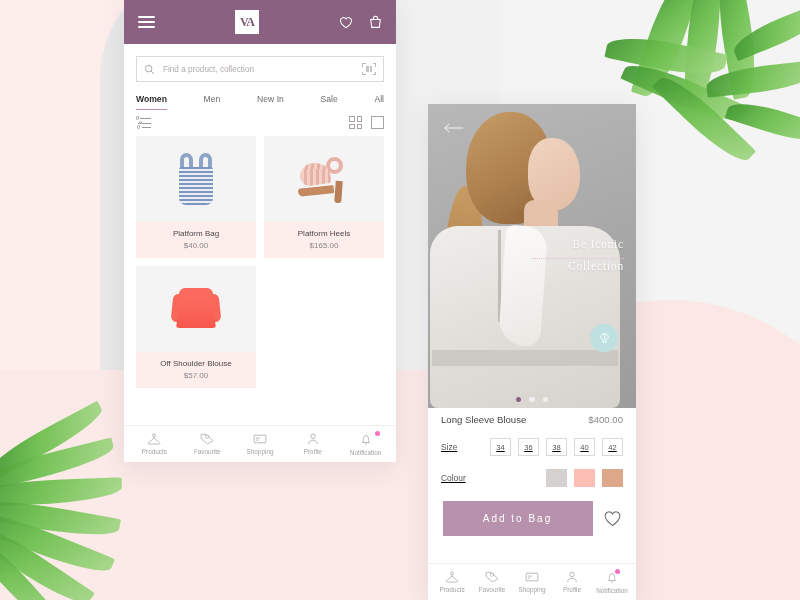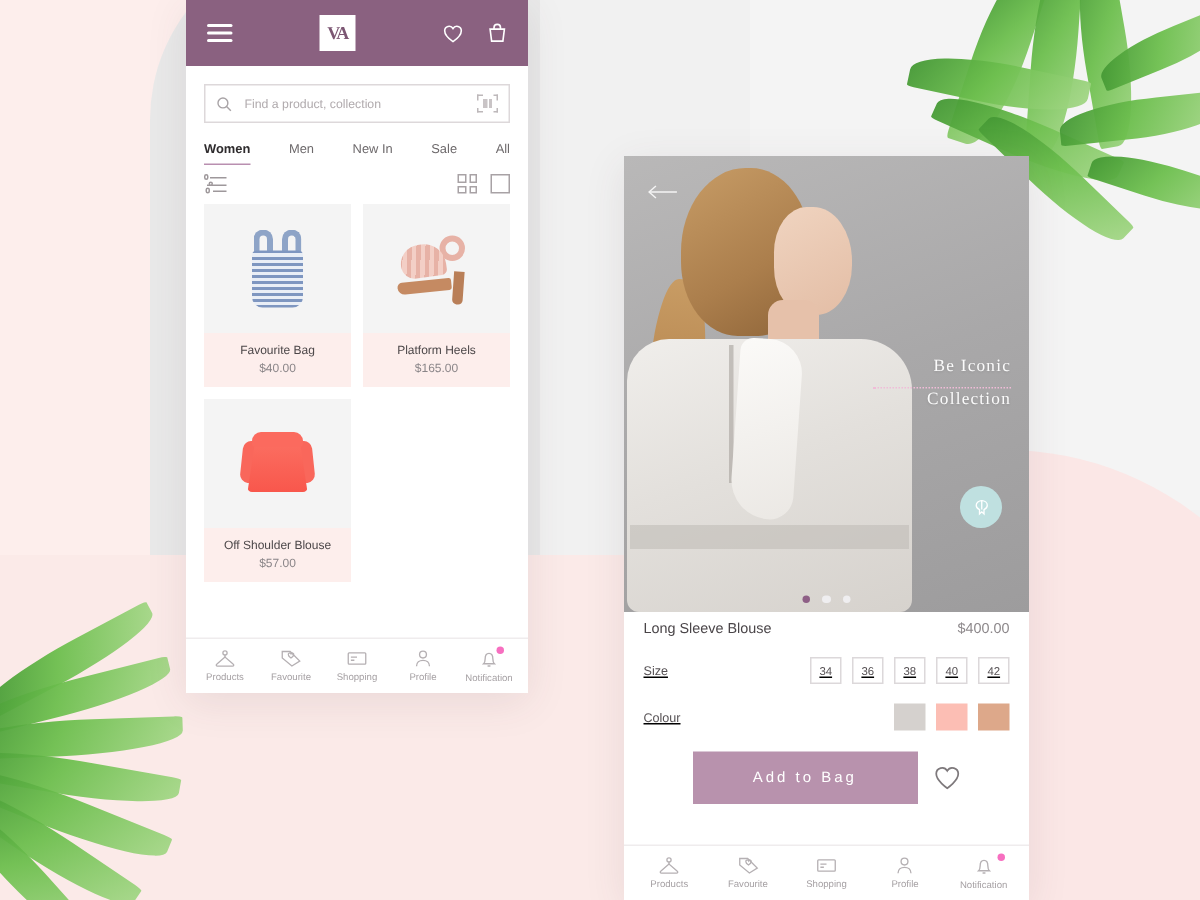--- a/index.html
+++ b/index.html
@@ -41,22 +41,22 @@
     position: absolute; border-radius: 60% 4% 60% 4%;
     background: linear-gradient(120deg,#3f9331 0%,#6dbf4e 45%,#a9d98c 100%);
     opacity: .95;
   }
 
   
   .phone {
     position: absolute; background: #ffffff; overflow: hidden;
     box-shadow: 0 6px 26px rgba(80,60,70,.10);
   }
-  #phone-list { left: 124px; top: 0px;   width: 228px; height: 462px; }
-  #phone-detail{ left: 416px; top: 104px; width: 270px; height: 496px; }
+  #phone-list { left: 124px; top: 0px;   width: 272px; height: 462px; }
+  #phone-detail{ left: 428px; top: 104px; width: 208px; height: 496px; }
 
   
   .app-header {
     height: 44px; background: #8a6180;
     display: flex; align-items: center; justify-content: space-between;
     padding: 0 14px;
   }
   .hamburger { width: 17px; }
   .hamburger span {
     display: block; height: 1.6px; background: #fff; margin: 3.4px 0; border-radius: 2px;
@@ -447,21 +447,21 @@
 
       <div class="prod-card">
         <div class="prod-img">
           <div class="art art-bag">
             <div class="handleL"></div>
               <div class="handleR"></div>
               <div class="body"></div>
           </div>
         </div>
         <div class="prod-meta">
-          <div class="prod-name">Favourite Bag</div>
+          <div class="prod-name">Platform Bag</div>
           <div class="prod-price">$40.00</div>
         </div>
       </div>
 
       <div class="prod-card">
         <div class="prod-img">
           <div class="art art-heel">
             <div class="ankle"></div>
               <div class="upper"></div>
             <div class="sole"></div>

